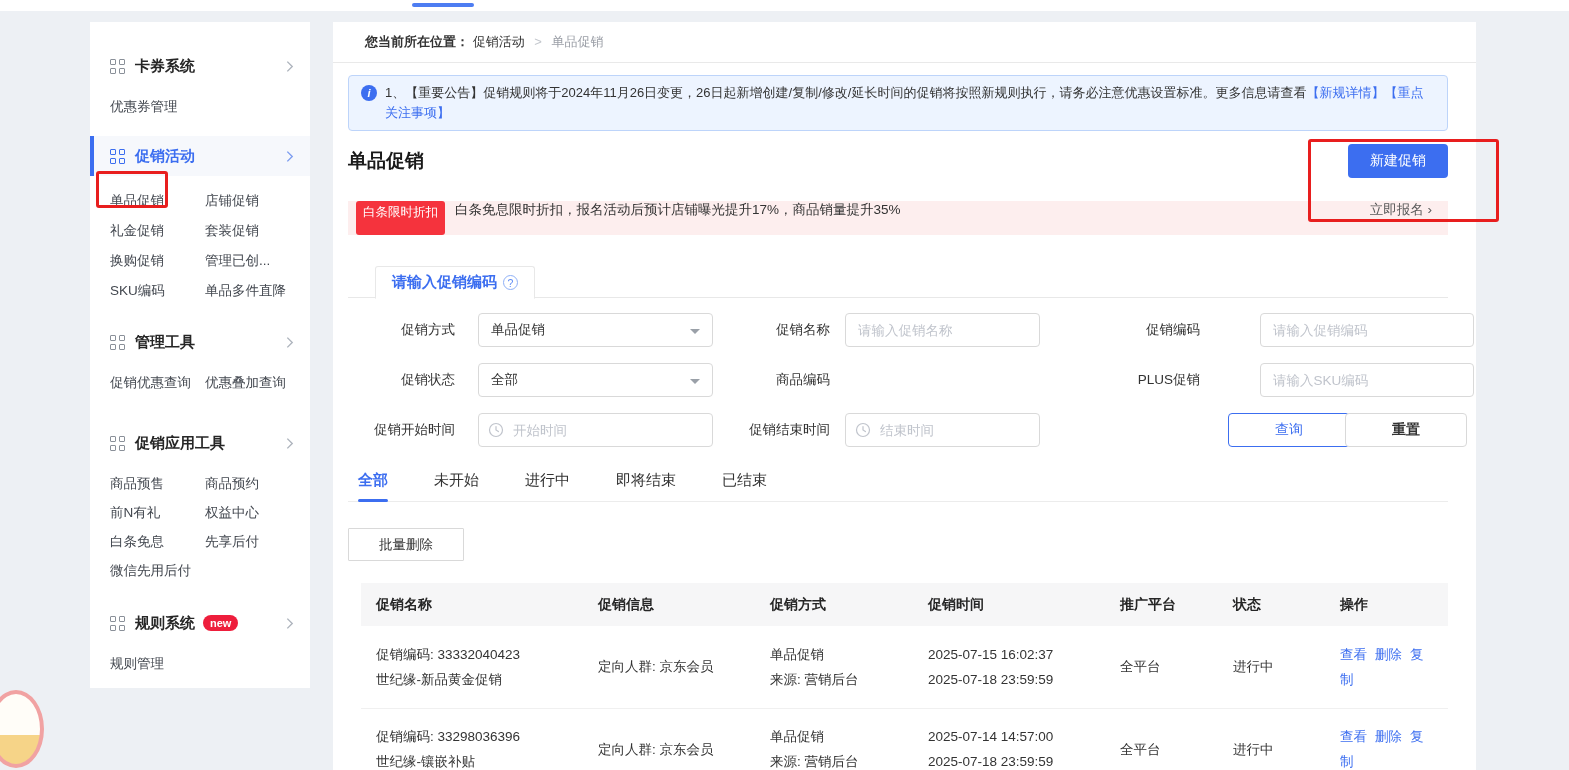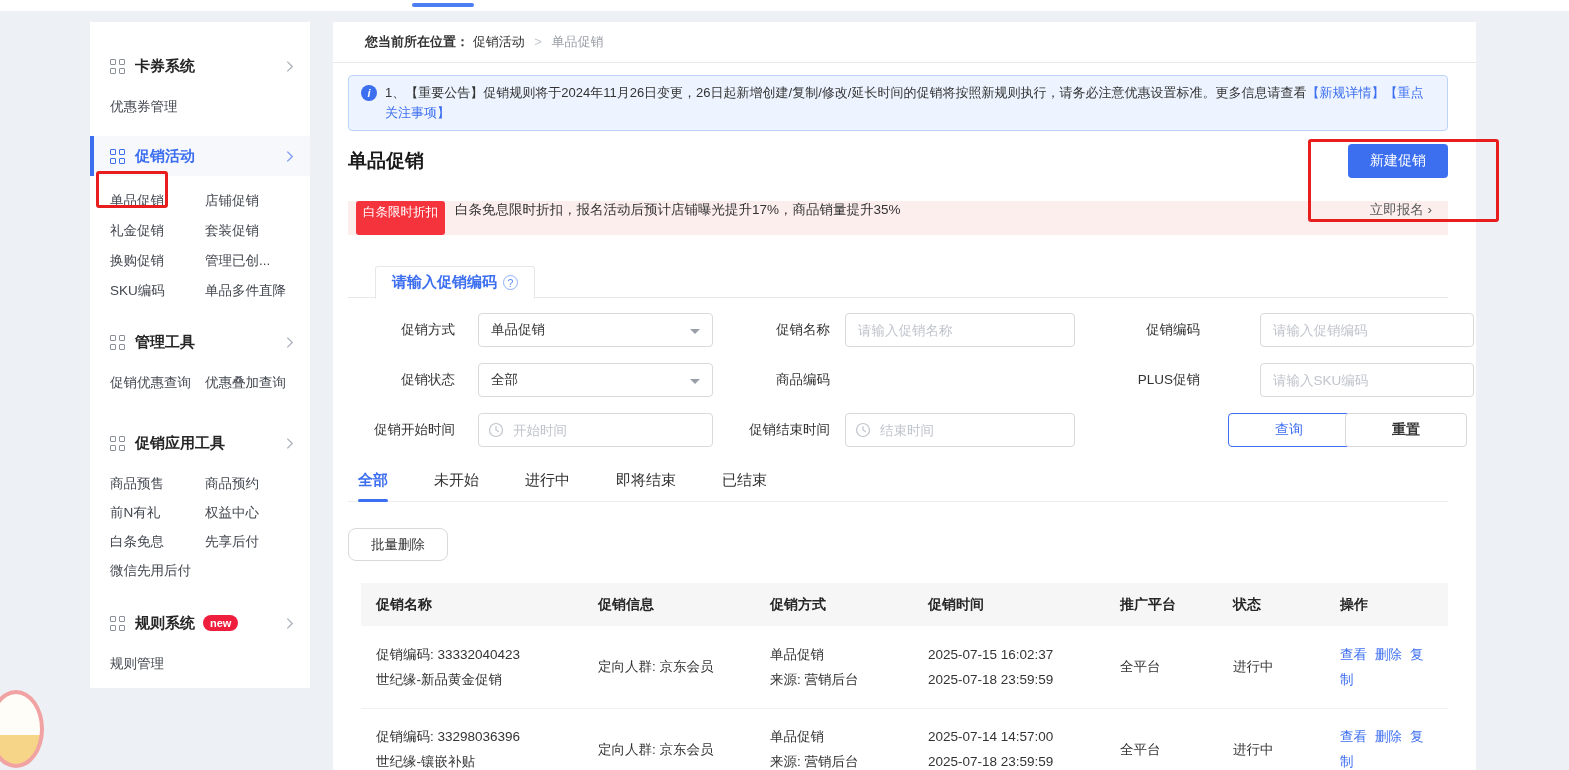--- a/index.html
+++ b/index.html
@@ -59,39 +59,39 @@
 
   .manage-tabs { margin-top:30px; height:33px; border-bottom:1px solid #e8e8e8; padding-left:27px; }
   .m-tab { position:relative; top:1px; display:inline-flex; align-items:center; height:33px; padding:0 16px; background:#fff; border:1px solid #e8e8e8; border-bottom:1px solid #fff; border-radius:3px 3px 0 0; color:#3c6ef0; font-size:15px; font-weight:bold; cursor:pointer; }
   .help-icon { width:15px; height:15px; margin-left:6px; border-radius:50%; border:1px solid #8fb0f7; color:#5d8bf5; font-size:10.5px; font-weight:normal; display:inline-flex; align-items:center; justify-content:center; }
 
   .filters { margin-top:15px; }
   .f-row { position:relative; height:34px; margin-bottom:16px; }
   .f-label { position:absolute; top:0; height:34px; line-height:34px; text-align:right; color:#333; font-size:13.5px; }
   .l1{left:0;width:107px} .l2{left:370px;width:112px} .l3{left:740px;width:112px}
   .ctl { position:absolute; top:0; height:34px; border:1px solid #d9d9d9; border-radius:4px; background:#fff; font-size:13.5px; }
-  .c1{left:130px;width:235px} .c2{left:497px;width:230px} .c3{left:912px;width:214px}
+  .c1{left:130px;width:235px} .c2{left:497px;width:195px} .c3{left:912px;width:214px}
   .sel { line-height:32px; padding:0 28px 0 12px; color:#333; cursor:pointer; }
   .sel::after { content:""; position:absolute; right:12px; top:15px; border:5px solid transparent; border-top-color:#9aa0a8; }
   input.ctl { padding:0 12px; color:#333; outline:none; font-family:inherit; }
   input.ctl::placeholder { color:#c0c4cc; }
   input.date { padding-left:34px; }
   .clock-icon { position:absolute; top:9px; width:16px; height:16px; color:#c0c4cc; pointer-events:none; }
   .ck1{left:140px} .ck2{left:875px; left:507px}
   .f-btn { position:absolute; top:0; height:34px; width:122px; border-radius:4px; background:#fff; font-size:14px; font-family:Liberation Sans, sans-serif; cursor:pointer; }
   .btn-query { left:880px; border:1px solid #3c6ef0; color:#3c6ef0; }
   .btn-reset { left:997px; border:1px solid #d9d9d9; color:#333; font-weight:bold; }
 
   .status-tabs { margin-top:18px; height:37px; border-bottom:1px solid #ececec; display:flex; gap:46px; padding-left:10px; }
   .s-tab { position:relative; font-size:15px; line-height:30px; color:#333; cursor:pointer; }
   .s-tab.active { color:#3c6ef0; font-weight:bold; }
   .s-tab.active::after { content:""; position:absolute; left:0; right:0; bottom:-1px; height:3px; background:#3c6ef0; border-radius:2px; }
 
   .batch-row { margin-top:26px; }
-  .batch-btn { width:100px; height:33px; border:1px solid #d9d9d9; border-radius:8px; background:#fff; color:#333; font-size:13.5px; font-family:inherit; cursor:pointer; }
+  .batch-btn { width:116px; height:33px; border:1px solid #d9d9d9; border-radius:1px; background:#fff; color:#333; font-size:13.5px; font-family:inherit; cursor:pointer; }
 
   table.tbl { margin:22px 0 0 13px; width:1087px; border-collapse:collapse; table-layout:fixed; }
   .tbl th { background:#f6f6f7; height:43px; text-align:left; padding-left:15px; font-size:14px; font-weight:bold; color:#262626; }
   .tbl td { height:82px; padding:10px 8px 10px 15px; border-bottom:1px solid #f0f0f0; font-size:13.5px; color:#333; line-height:25px; vertical-align:middle; }
   .act-link { color:#3c6ef0; text-decoration:none; margin-right:8px; cursor:pointer; }
 
   
   .anno-rect { position:absolute; border:3px solid #e81e1e; border-radius:3px; pointer-events:none; z-index:50; }
   .r1 { left:96px; top:171px; width:72px; height:37px; }
   .r2 { left:1308px; top:139px; width:191px; height:83px; }

